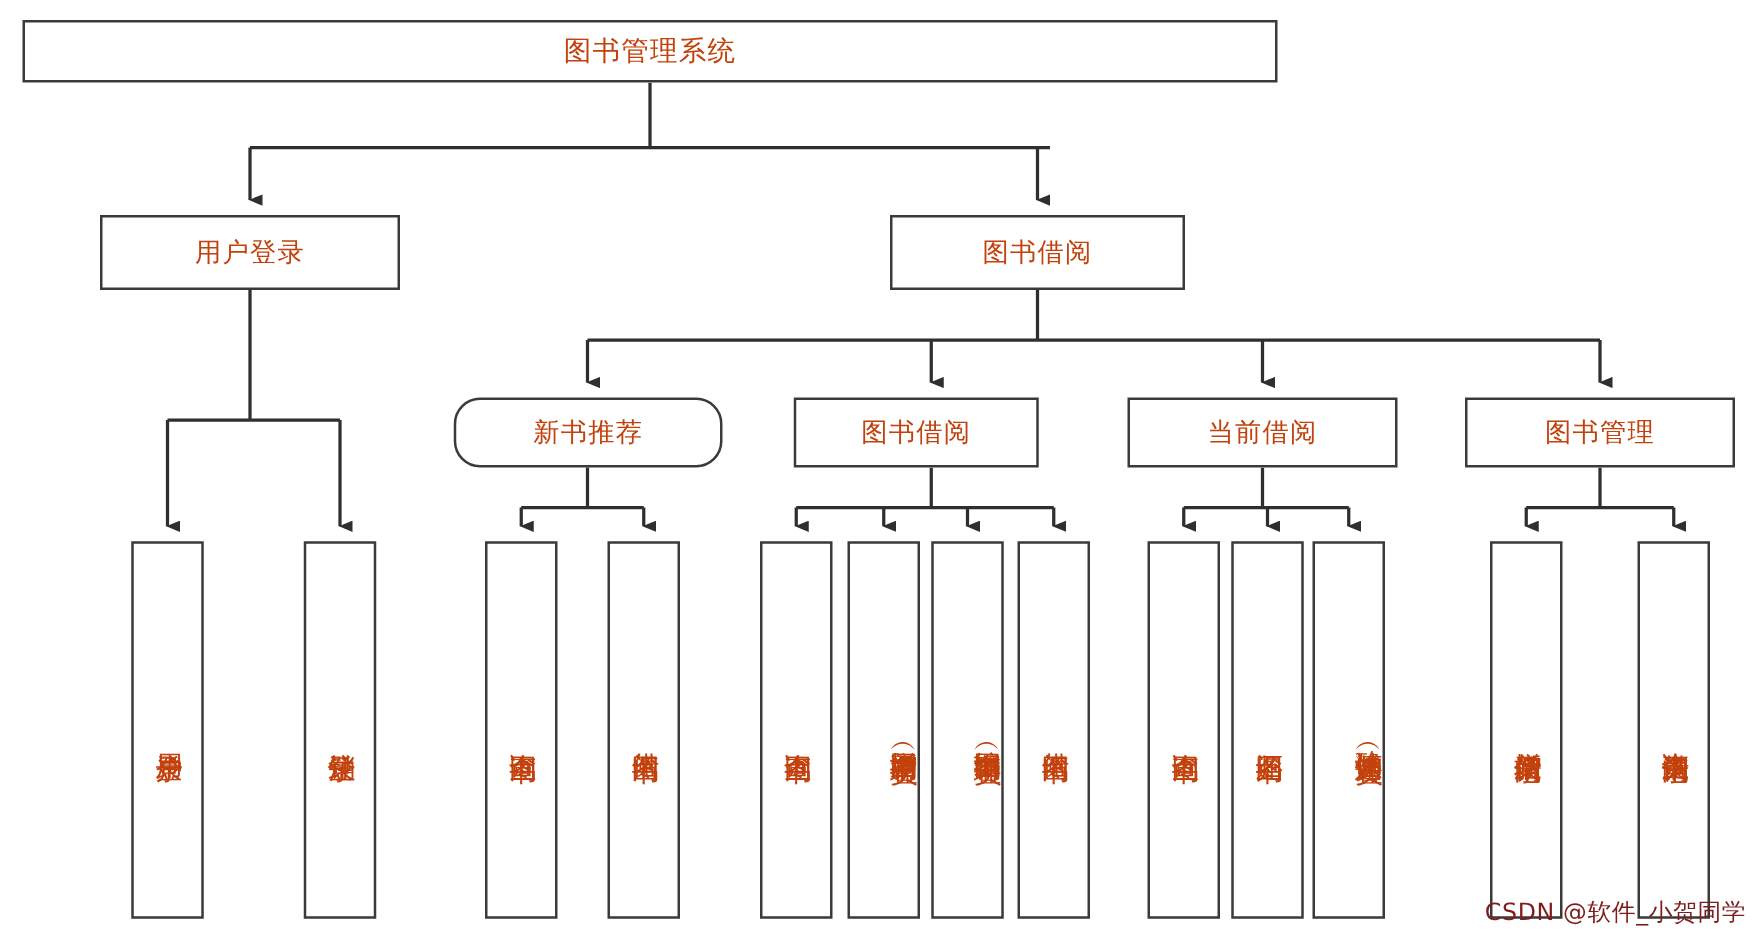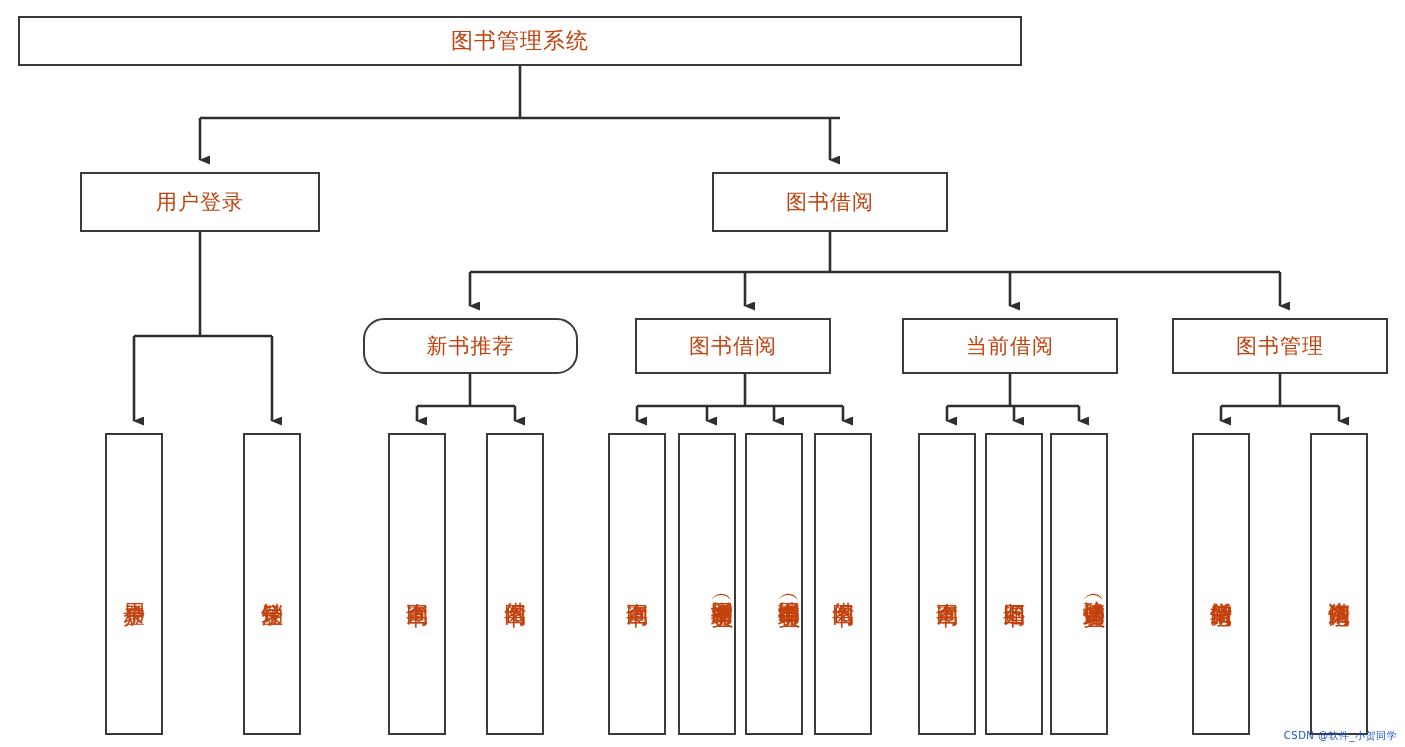--- a/index.html
+++ b/index.html
@@ -5,21 +5,21 @@
   html,body{margin:0;padding:0;background:#ffffff;}
   body{font-family:"DejaVu Sans","Liberation Sans",sans-serif;}
   #stage{position:relative;width:1405px;height:747px;background:#ffffff;overflow:hidden;}
   svg#wires{position:absolute;left:0;top:0;width:1405px;height:747px;}
   .node{position:absolute;box-sizing:border-box;background:#ffffff;border:2.5px solid #3a3a3a;
         display:flex;align-items:center;justify-content:center;color:#c2410c;}
   .node.h{font-size:21px;letter-spacing:1px;}
   .node.v{writing-mode:vertical-rl;text-orientation:upright;font-size:22px;
           line-height:1.12;letter-spacing:1px;padding-top:6px;}
   .node.root{font-size:22px;}
-  #watermark{position:absolute;right:8px;bottom:4px;font-size:10px;color:#1d4ed8;
+  #watermark{position:absolute;right:8px;bottom:4px;font-size:19px;color:#7f1d1d;
              letter-spacing:.5px;white-space:nowrap;}
 </style>
 </head>
 <body>
 
 <div id="stage">
 
   <svg id="wires" viewBox="0 0 1405 747" xmlns="http://www.w3.org/2000/svg">
     <defs>
       <marker id="arw" markerWidth="9" markerHeight="11" refX="4.5" refY="10" orient="auto" markerUnits="userSpaceOnUse">

